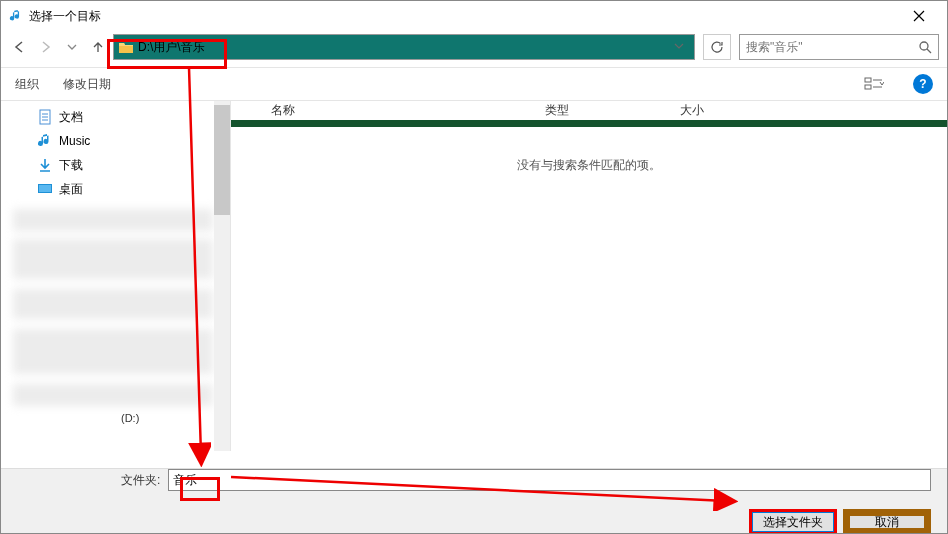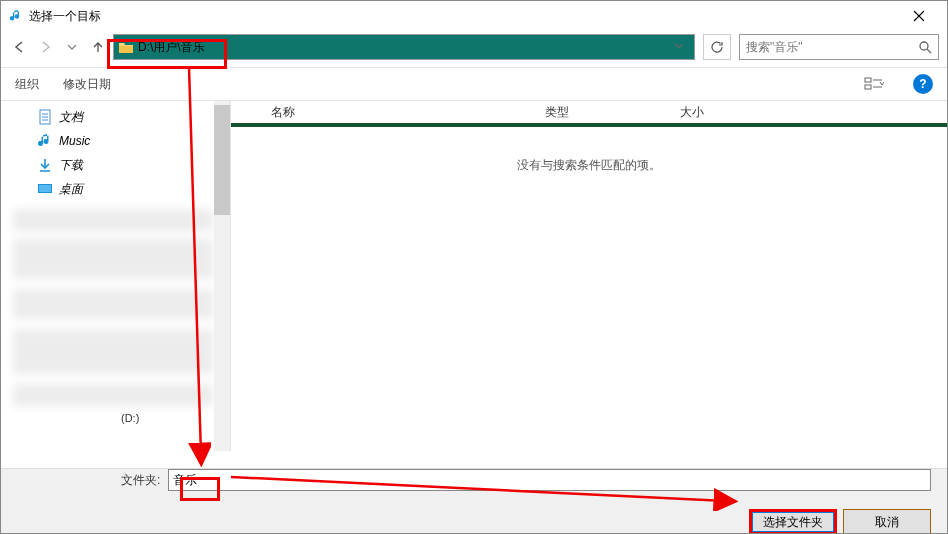--- a/index.html
+++ b/index.html
@@ -20,44 +20,44 @@
 .search-wrap { width: 200px; height: 26px; border: 1px solid #999; display: flex; align-items: center; padding: 0 6px; margin-left: 4px; }
 .search-input { flex: 1; border: none; outline: none; color: #888; }
 .search-icon { color: #666; }
 .toolbar { height: 34px; border-top: 1px solid #e5e5e5; border-bottom: 1px solid #e5e5e5; background: #fff; display: flex; align-items: center; padding: 0 14px; gap: 24px; }
 .toolbar-item { color: #444; }
 .toolbar-spacer { flex: 1; }
 .view-btn { width: 30px; height: 22px; display: flex; align-items: center; justify-content: center; }
 .help-btn { width: 20px; height: 20px; border-radius: 50%; background: #0078d7; color: #fff; display: flex; align-items: center; justify-content: center; font-weight: bold; }
 .content { display: flex; height: 350px; }
 .sidebar { width: 230px; border-right: 1px solid #e5e5e5; padding-top: 4px; position: relative; }
-.tree-item { display: flex; align-items: center; height: 24px; padding-left: 36px; gap: 6px; font-style: italic; }
+.tree-item { display: flex; align-items: center; height: 24px; padding-left: 36px; gap: 6px; }
 .tree-icon { width: 16px; height: 16px; }
 .blur-block { position: absolute; left: 12px; width: 200px; background: #ececec; filter: blur(4px); }
 .b1 { top: 108px; height: 22px; }
 .b2 { top: 138px; height: 40px; }
 .b3 { top: 188px; height: 30px; }
 .b4 { top: 228px; height: 45px; }
 .b5 { top: 283px; height: 22px; }
 .drive-label { position: absolute; top: 311px; left: 120px; color: #333; font-size: 11px; }
 .main { flex: 1; position: relative; }
-.col-headers { height: 26px; display: flex; align-items: center; border-bottom: 4px solid #14532d; background: #fff; padding-left: 40px; }
+.col-headers { height: 26px; display: flex; align-items: center; border-bottom: 7px solid #14532d; background: #fff; padding-left: 40px; }
 .col { color: #333; }
 .col.name { width: 274px; }
 .col.date { width: 135px; }
 .col.type { width: 135px; }
 .col.size { width: 80px; }
 .empty-msg { text-align: center; padding-top: 30px; color: #555; }
 .footer { position: absolute; left: 0; right: 0; bottom: 0; height: 65px; background: #f0f0f0; border-top: 1px solid #ddd; padding: 0 16px; }
 .folder-row { display: flex; align-items: center; margin-bottom: 18px; padding-left: 104px; }
 .folder-label { margin-right: 8px; color: #333; }
 .folder-input { flex: 1; height: 22px; border: 1px solid #888; background: #fff; padding: 0 4px; }
 .folder-value-box { position: absolute; left: 179px; top: 8px; width: 40px; height: 24px; border: 3px solid #e00; z-index: 5; pointer-events: none; }
 .btn-row { display: flex; justify-content: flex-end; gap: 6px; }
-.btn { width: 88px; height: 26px; border: 1px solid #a16207; background: #e1e1e1; display: flex; align-items: center; justify-content: center; cursor: pointer; }
+.btn { width: 88px; height: 26px; border: 7px solid #a16207; background: #e1e1e1; display: flex; align-items: center; justify-content: center; cursor: pointer; }
 .btn.primary-box { border: 3px solid #e00; padding: 0; }
 .btn.primary-inner { width: 82px; height: 20px; border: 1px solid #0078d7; background: #e1e1e1; display: flex; align-items: center; justify-content: center; }
 svg.arrow-ann { position: absolute; pointer-events: none; z-index: 10; }
 .sidebar-scroll { position: absolute; right: 0; top: 0; width: 16px; height: 100%; background: #f0f0f0; }
 .sidebar-thumb { width: 16px; height: 110px; background: #c8c8c8; margin-top: 4px; }
 </style>
 </head>
 <body>
 
 <div class="titlebar">

